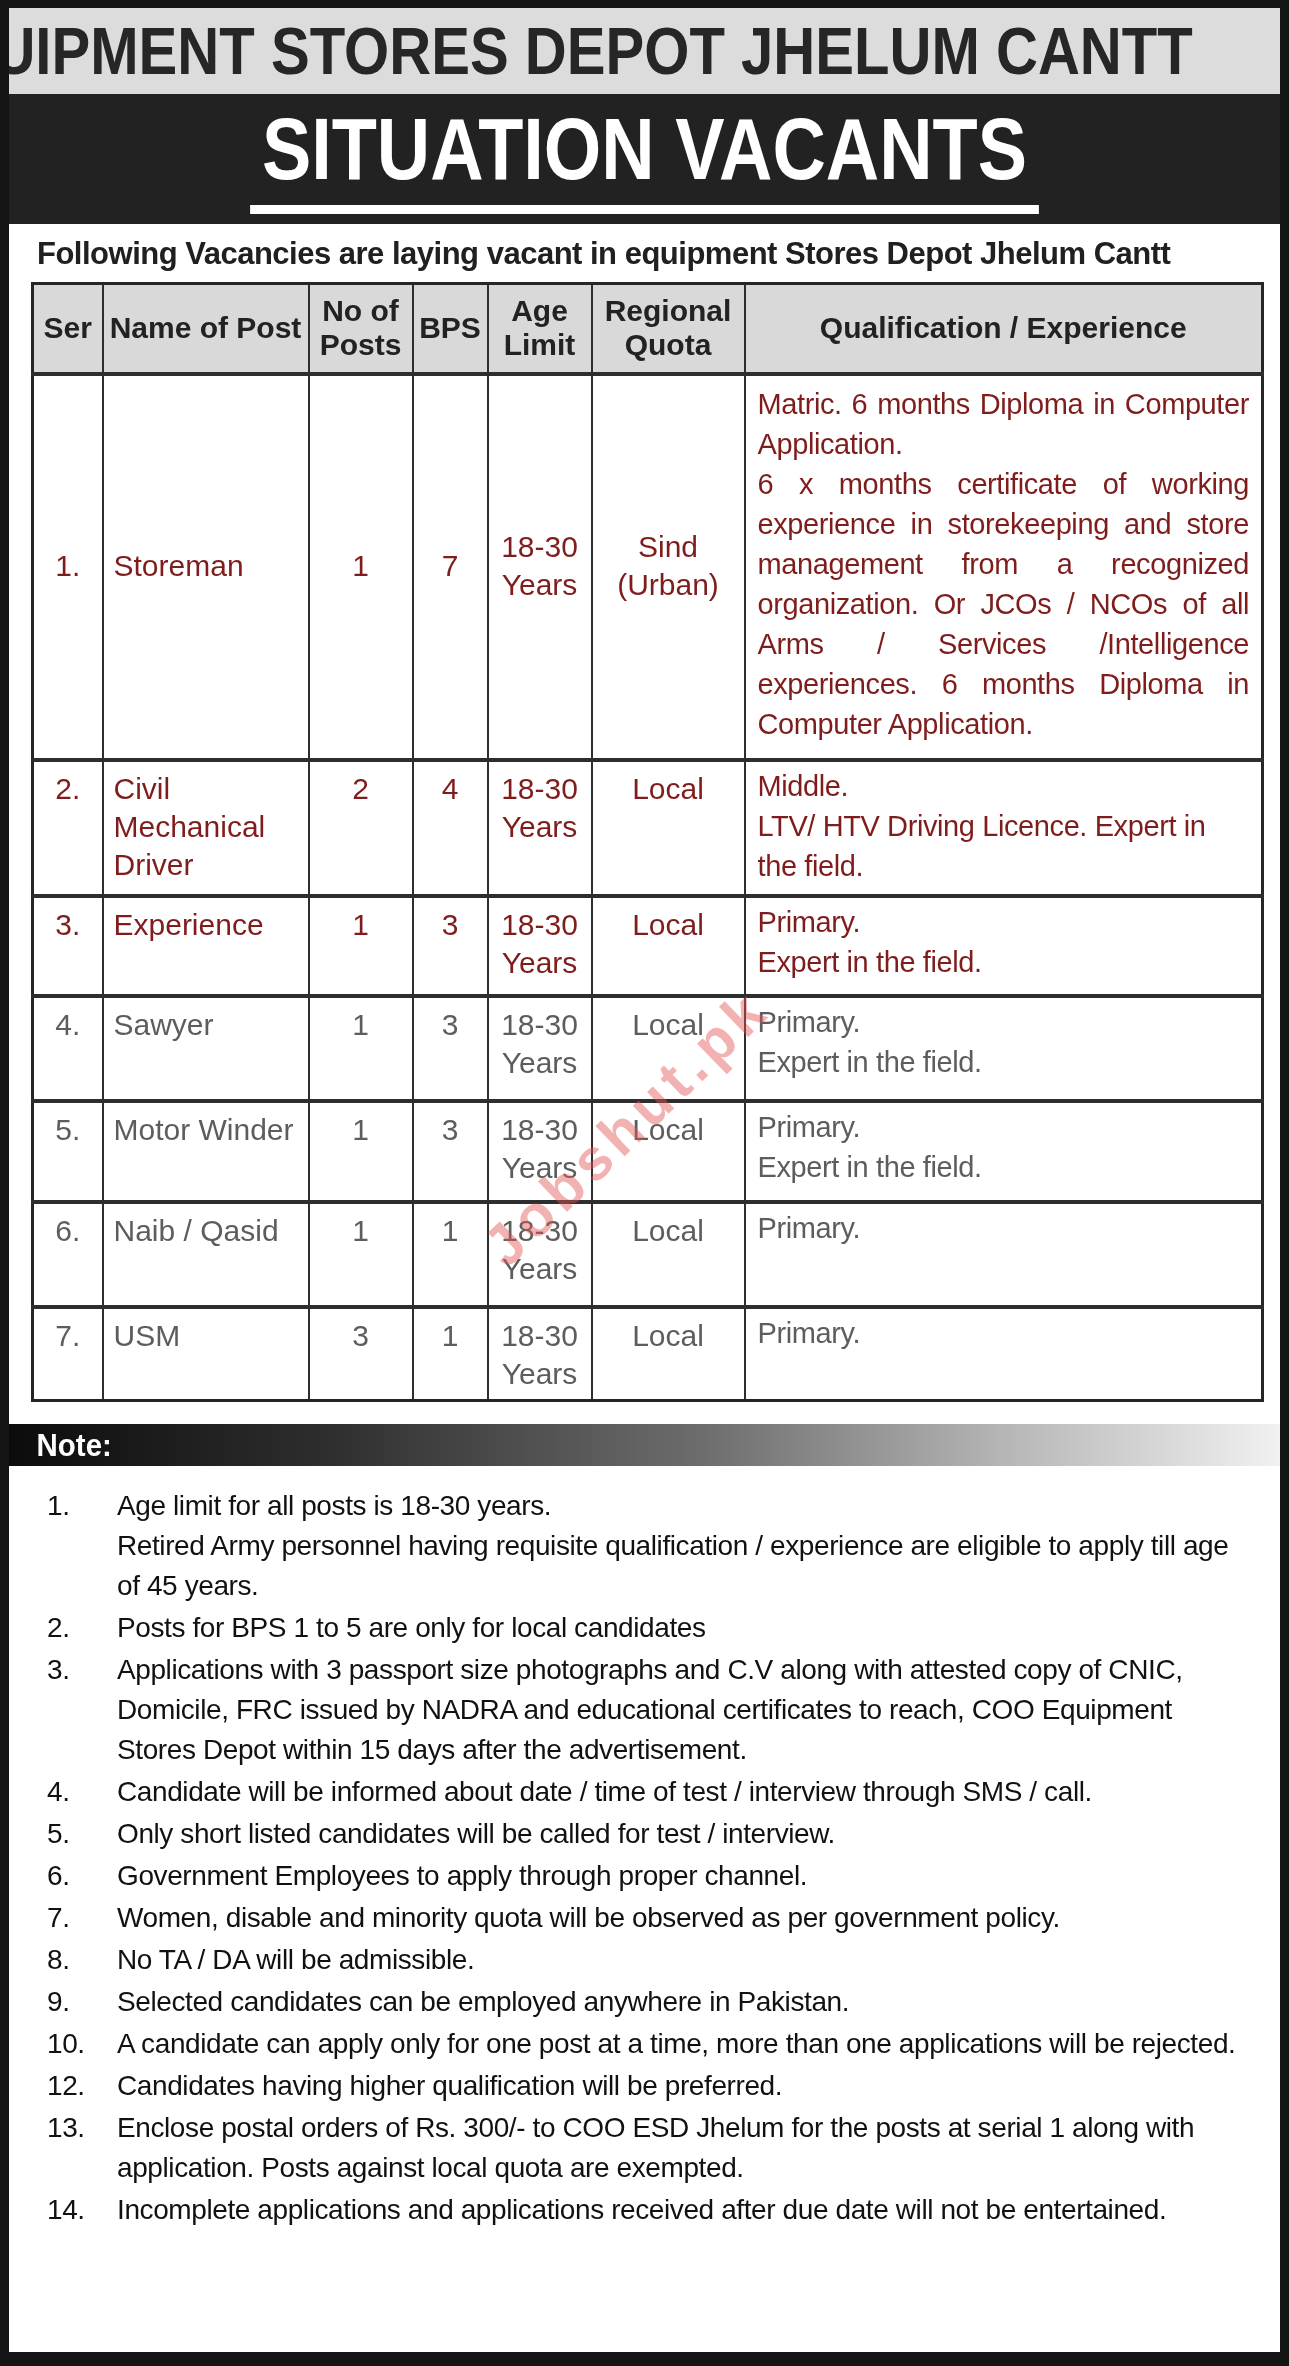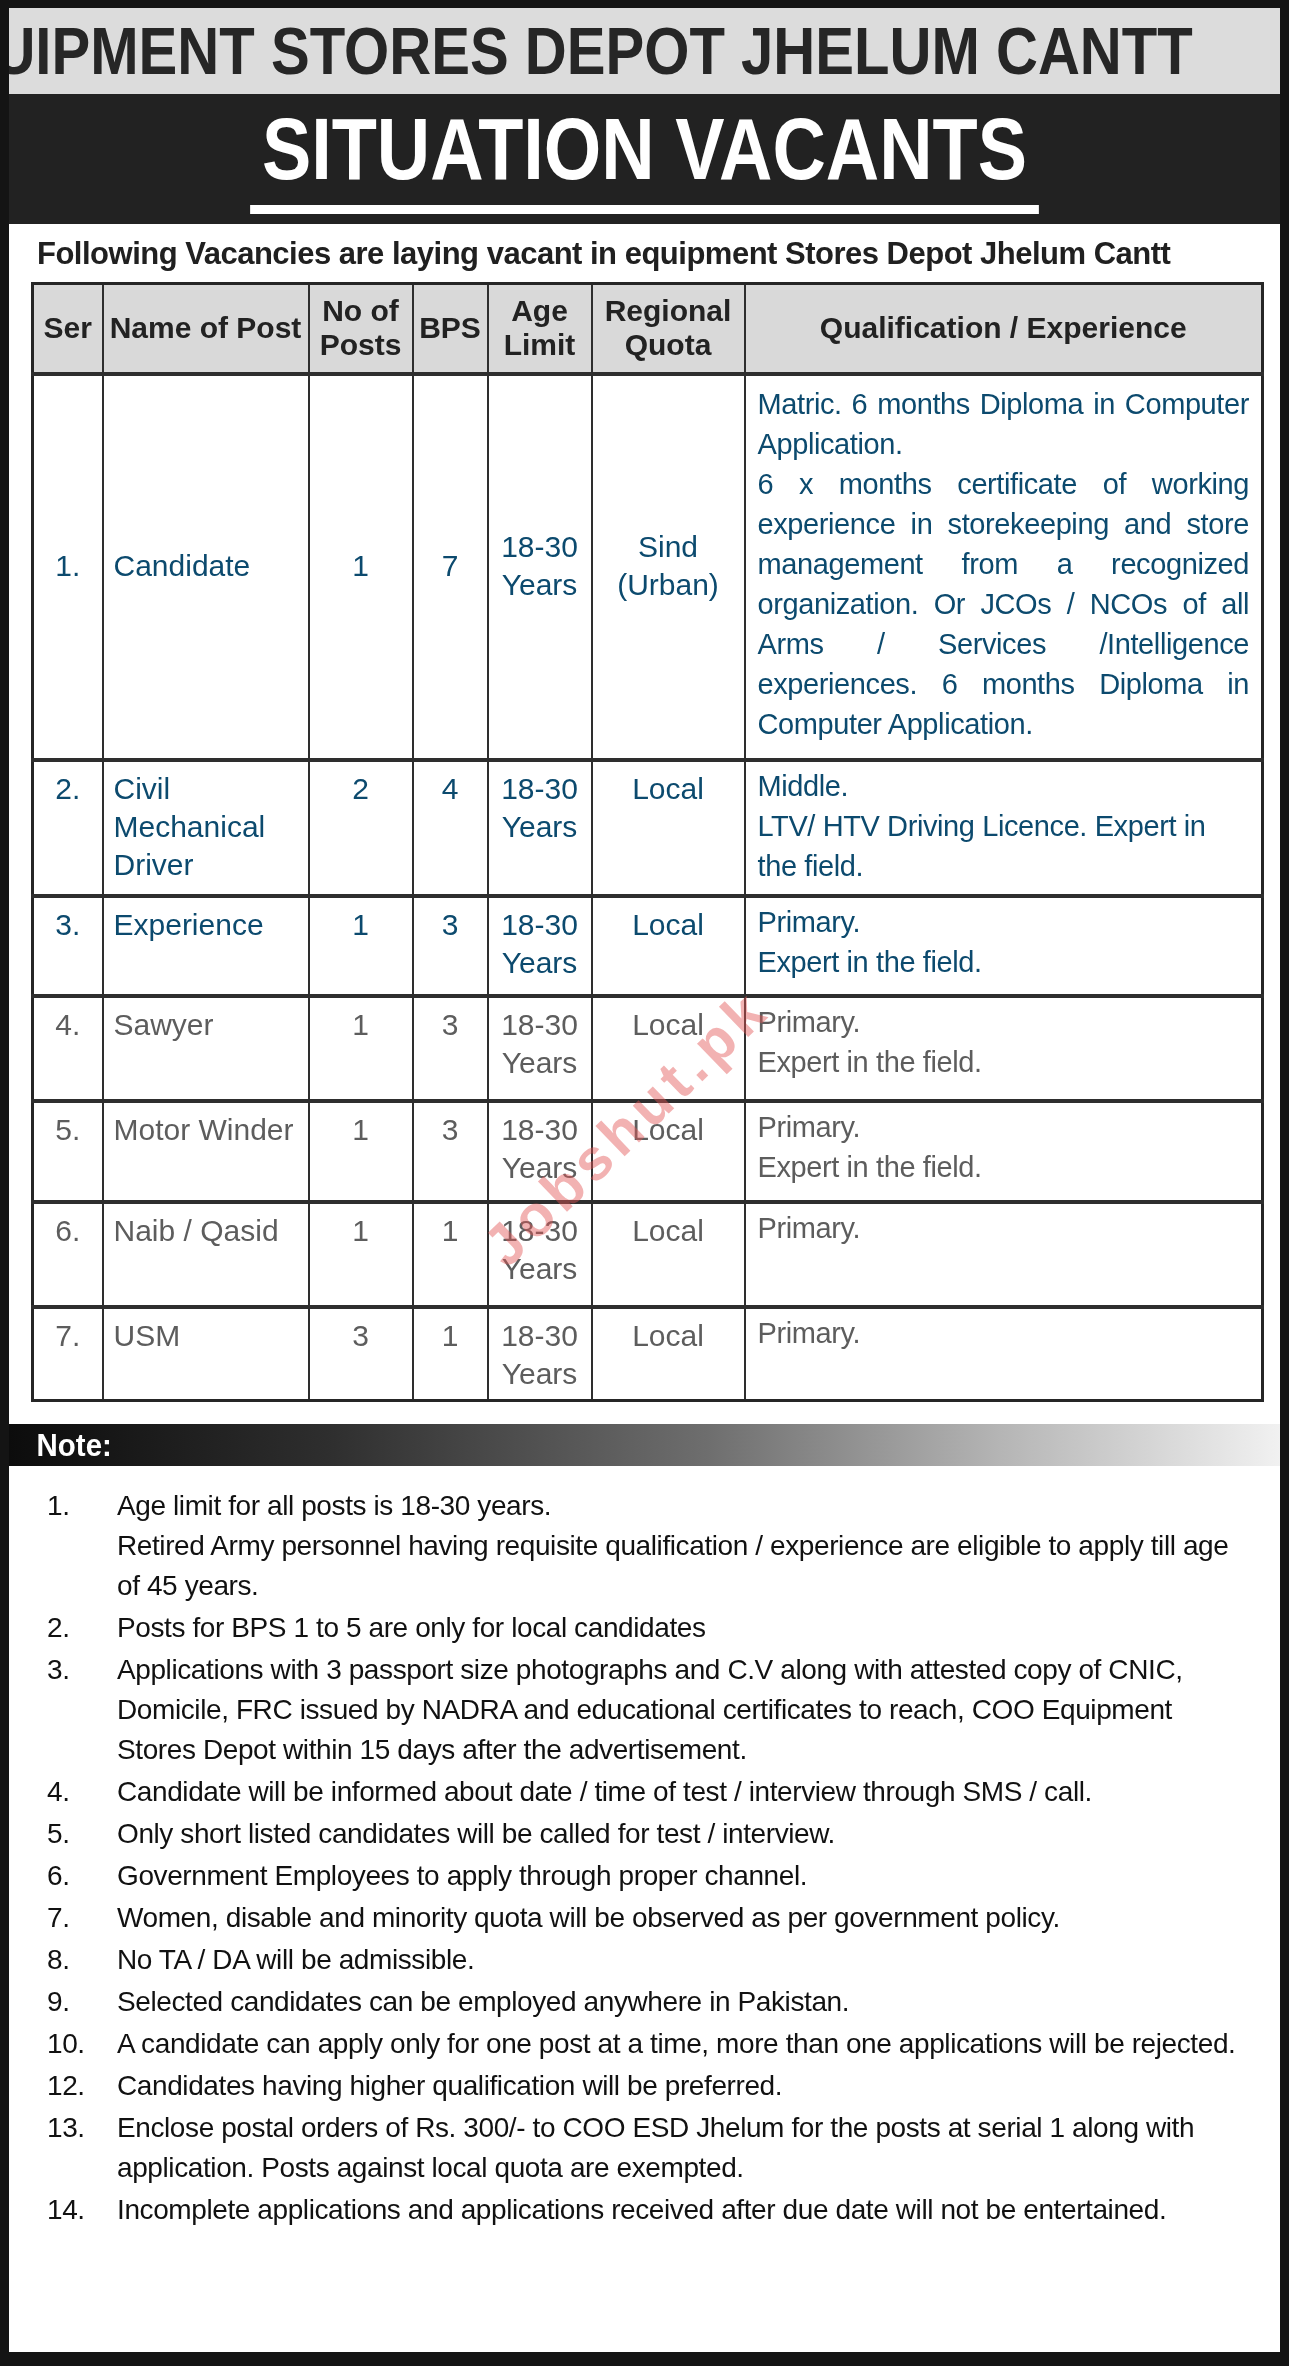--- a/index.html
+++ b/index.html
@@ -46,21 +46,21 @@
   .vacancy-table th,.vacancy-table td{
     border:2px solid #2e2e2e;box-sizing:border-box;
   }
   .vacancy-table tbody tr{border-top:4px solid #2e2e2e;}
   .vacancy-table thead tr{border-bottom:3px solid #2e2e2e;height:90px;}
   .vacancy-table th{
     background:#d9d9d9;font-weight:bold;font-size:30px;line-height:34px;
     white-space:pre-line;text-align:center;vertical-align:middle;padding:4px 2px;
     color:#222;
   }
-  .vacancy-table td{font-size:30px;vertical-align:top;padding-top:8px;color:#0c4a6e;}
+  .vacancy-table td{font-size:30px;vertical-align:top;padding-top:8px;color:#7f1d1d;}
   tbody tr:nth-child(1){height:386px;}
   tbody tr:nth-child(2){height:136px;}
   tbody tr:nth-child(3){height:100px;}
   tbody tr:nth-child(4){height:105px;}
   tbody tr:nth-child(5){height:101px;}
   tbody tr:nth-child(6){height:105px;}
   tbody tr:nth-child(7){height:94px;}
   tbody tr:nth-child(1) td{vertical-align:middle;padding-top:0;}
   tbody tr:nth-child(n+4) td{color:#5d5d5d;}
   td.c{text-align:center;line-height:38px;}
@@ -135,21 +135,21 @@
           <th>Age
 Limit</th>
           <th>Regional
 Quota</th>
           <th>Qualification / Experience</th>
         </tr>
       </thead>
       <tbody>
   <tr>
     <td class="c ser">1.</td>
-    <td class="name">Candidate</td>
+    <td class="name">Storeman</td>
     <td class="c">1</td>
     <td class="c">7</td>
     <td class="c age">18-30
 Years</td>
     <td class="c quota">Sind
 (Urban)</td>
     <td class="qual">Matric. 6 months Diploma in Computer Application.
 6 x months certificate of working experience in storekeeping and store management from a recognized organization. Or JCOs / NCOs of all Arms / Services /Intelligence experiences. 6 months Diploma in Computer Application.</td>
   </tr>
 

